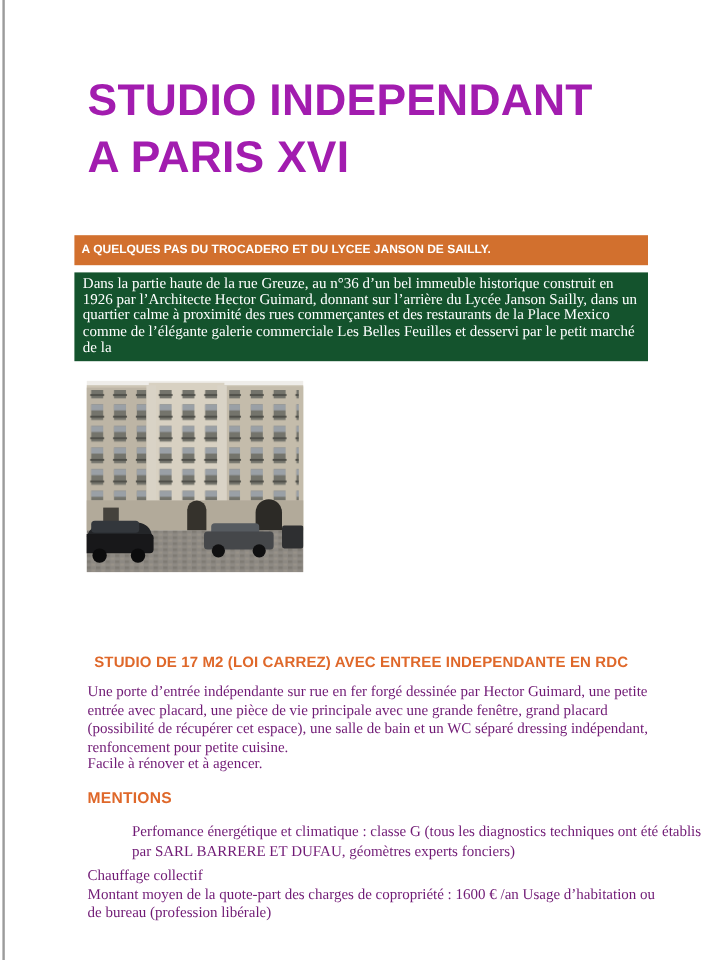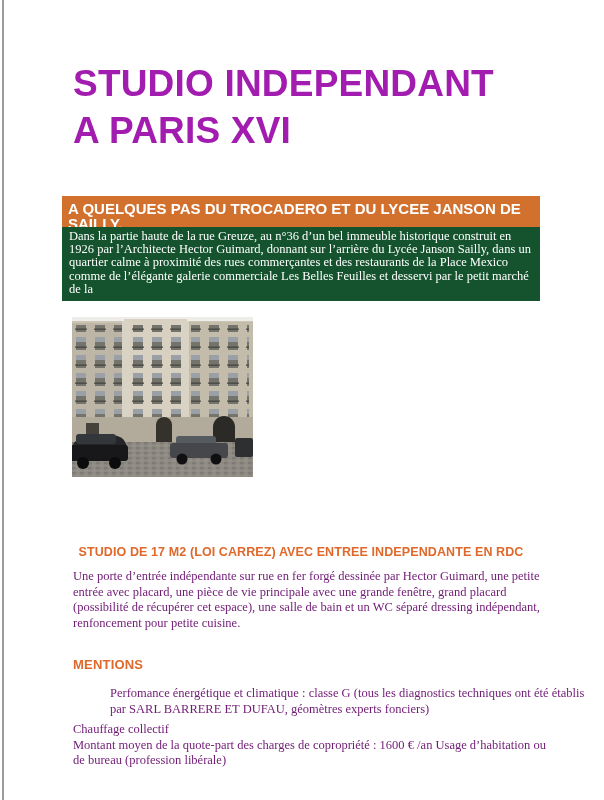--- a/index.html
+++ b/index.html
@@ -12,21 +12,21 @@
   }
   .title {
     position:absolute; left:73px; top:60px; margin:0;
     font-size:37px; line-height:47px; font-weight:700; color:#a21caf;
     letter-spacing:0.2px;
   }
   .title span { display:block; }
   .banner {
     position:absolute; left:62px; top:196px; width:466px;
     background:#d2702e; color:#ffffff;
-    font-size:15px; font-weight:700; line-height:15px;
+    font-size:10px; font-weight:700; line-height:15px;
     padding:5px 6px;
   }
   .intro {
     position:absolute; left:62px; top:227px; width:464px;
     background:#14532d; color:#ffffff;
     font-family:"Liberation Serif", serif;
     font-size:12.5px; line-height:13.2px;
     padding:3px 7px 5px;
   }
   .photo {
@@ -122,20 +122,21 @@
       <g>
         <rect x="163" y="121" width="18" height="19" rx="2" fill="#2e2f31"></rect>
       </g>
     </svg>
   </figure>
 
   <h2 class="section-heading">STUDIO DE 17 M2 (LOI CARREZ) AVEC ENTREE INDEPENDANTE EN RDC</h2>
 
   <p class="body-text desc">Une porte d’entrée indépendante sur rue en fer forgé dessinée par Hector Guimard, une petite entrée avec placard, une pièce de vie principale avec une grande fenêtre, grand placard (possibilité de récupérer cet espace), une salle de bain et un WC séparé dressing indépendant, renfoncement pour petite cuisine.</p>
 
+  <p class="body-text note">Facile à rénover et à agencer.</p>
 
   <h3 class="mentions-heading">MENTIONS</h3>
 
   <p class="body-text energy">Perfomance énergétique et climatique : classe G (tous les diagnostics techniques ont été établis par SARL BARRERE ET DUFAU, géomètres experts fonciers)</p>
 
   <div class="body-text copro">
     <div>Chauffage collectif</div>
     <div>Montant moyen de la quote-part des charges de copropriété : 1600 € /an Usage d’habitation ou de bureau (profession libérale)</div>
   </div>
 </div>

